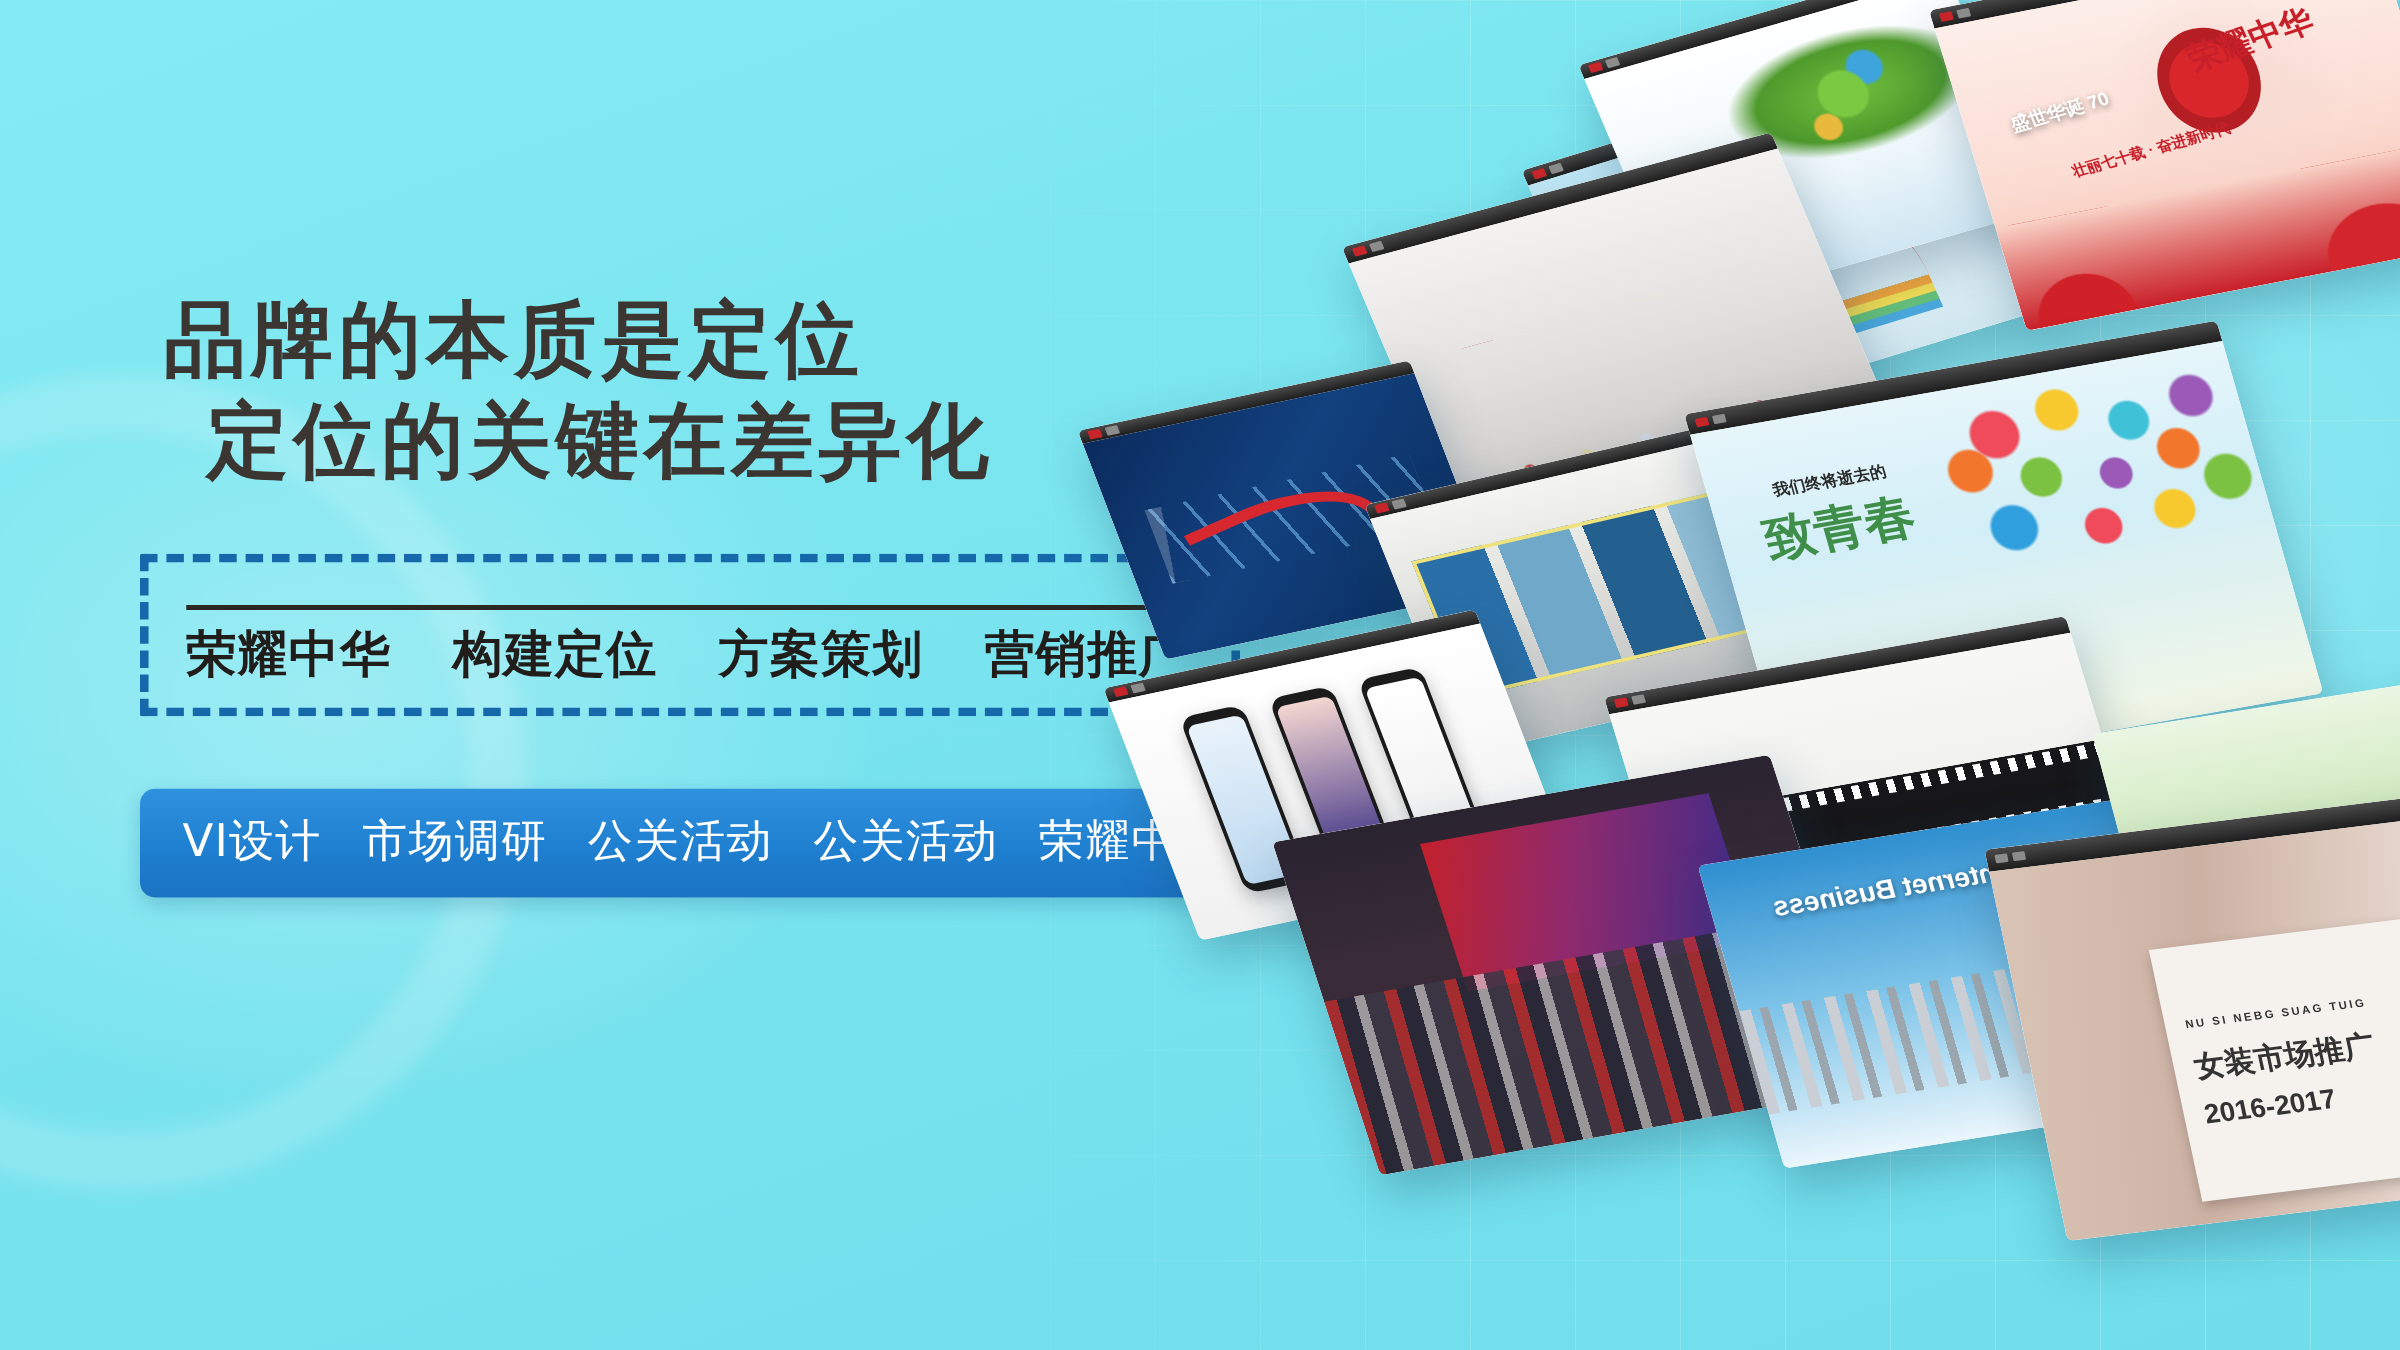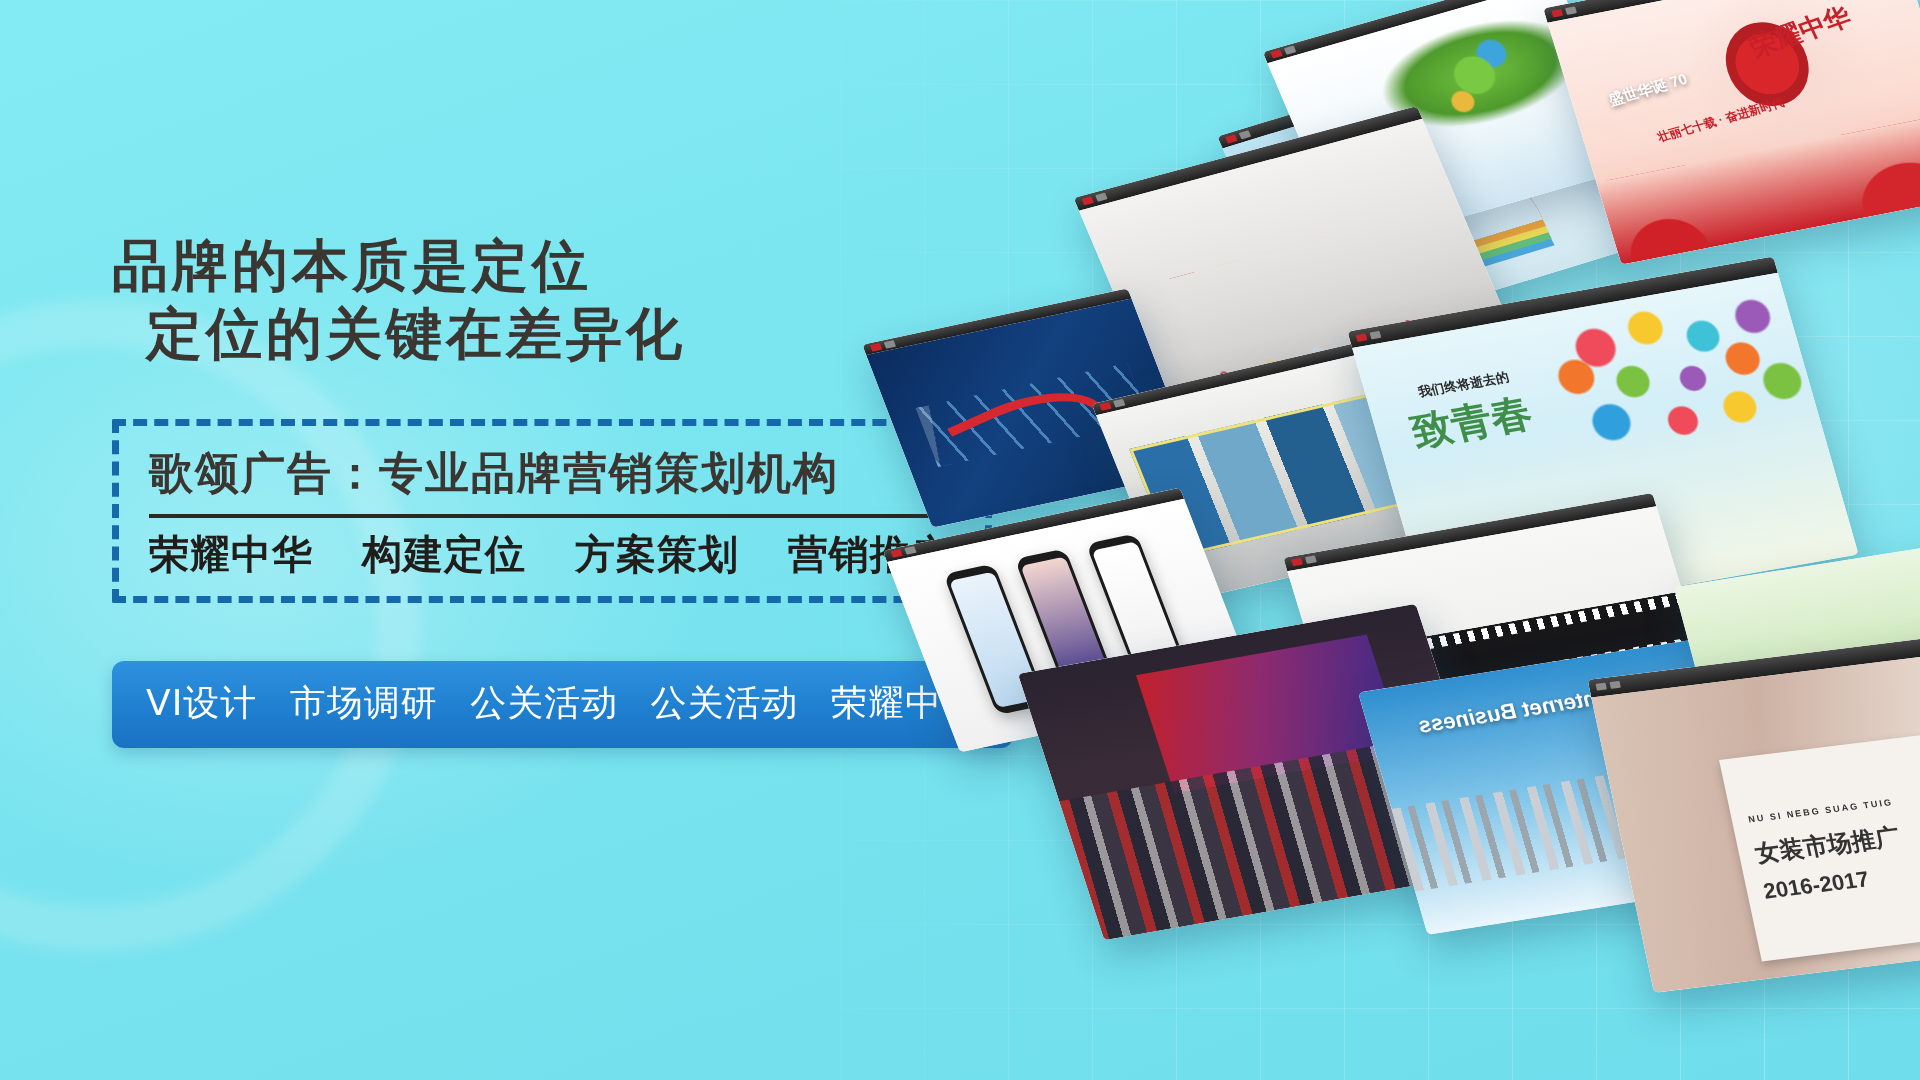--- a/index.html
+++ b/index.html
@@ -26,23 +26,24 @@
             mask-image:linear-gradient(to right, rgba(0,0,0,0) 0%, rgba(0,0,0,0) 38%, rgba(0,0,0,.55) 62%, rgba(0,0,0,.8) 100%);
   }
   .glow-arc{
     position:absolute;left:-230px;top:300px;width:560px;height:560px;border-radius:50%;
     border:46px solid rgba(255,255,255,.16);filter:blur(7px);pointer-events:none;
   }
 
   
   .copy{position:absolute;left:112px;top:232px;width:880px;}
   .headline{
-    color:#3b3631;font-weight:bold;font-size:56px;line-height:1.22;
+    color:#3b3631;font-weight:bold;font-size:66px;line-height:1.22;
     letter-spacing:4px;white-space:nowrap;
     font-family:"DejaVu Sans","Liberation Sans",sans-serif;
+    margin-left:19px;
   }
   .headline .l2{padding-left:34px;display:block;}
 
   .dashbox{
     margin-top:50px;width:880px;box-sizing:border-box;
     border:7px dashed #1569ab;border-radius:2px;
     padding:20px 30px 18px 30px;
   }
   .dash-title{
     color:#3b3631;font-weight:bold;font-size:44px;letter-spacing:2px;
@@ -186,21 +187,20 @@
   <div class="glow-arc"></div>
 
   <div class="copy">
 
     <div class="headline">
       <span class="l1">品牌的本质是定位</span>
       <span class="l2">定位的关键在差异化</span>
     </div>
 
     <div class="dashbox">
-      <div class="dash-title">歌颂广告：专业品牌营销策划机构</div>
       <div class="rule"></div>
       <div class="dash-sub">
         <span>荣耀中华</span>
         <span>构建定位</span>
         <span>方案策划</span>
         <span>营销推广</span>
       </div>
     </div>
 
     <div class="pill">

